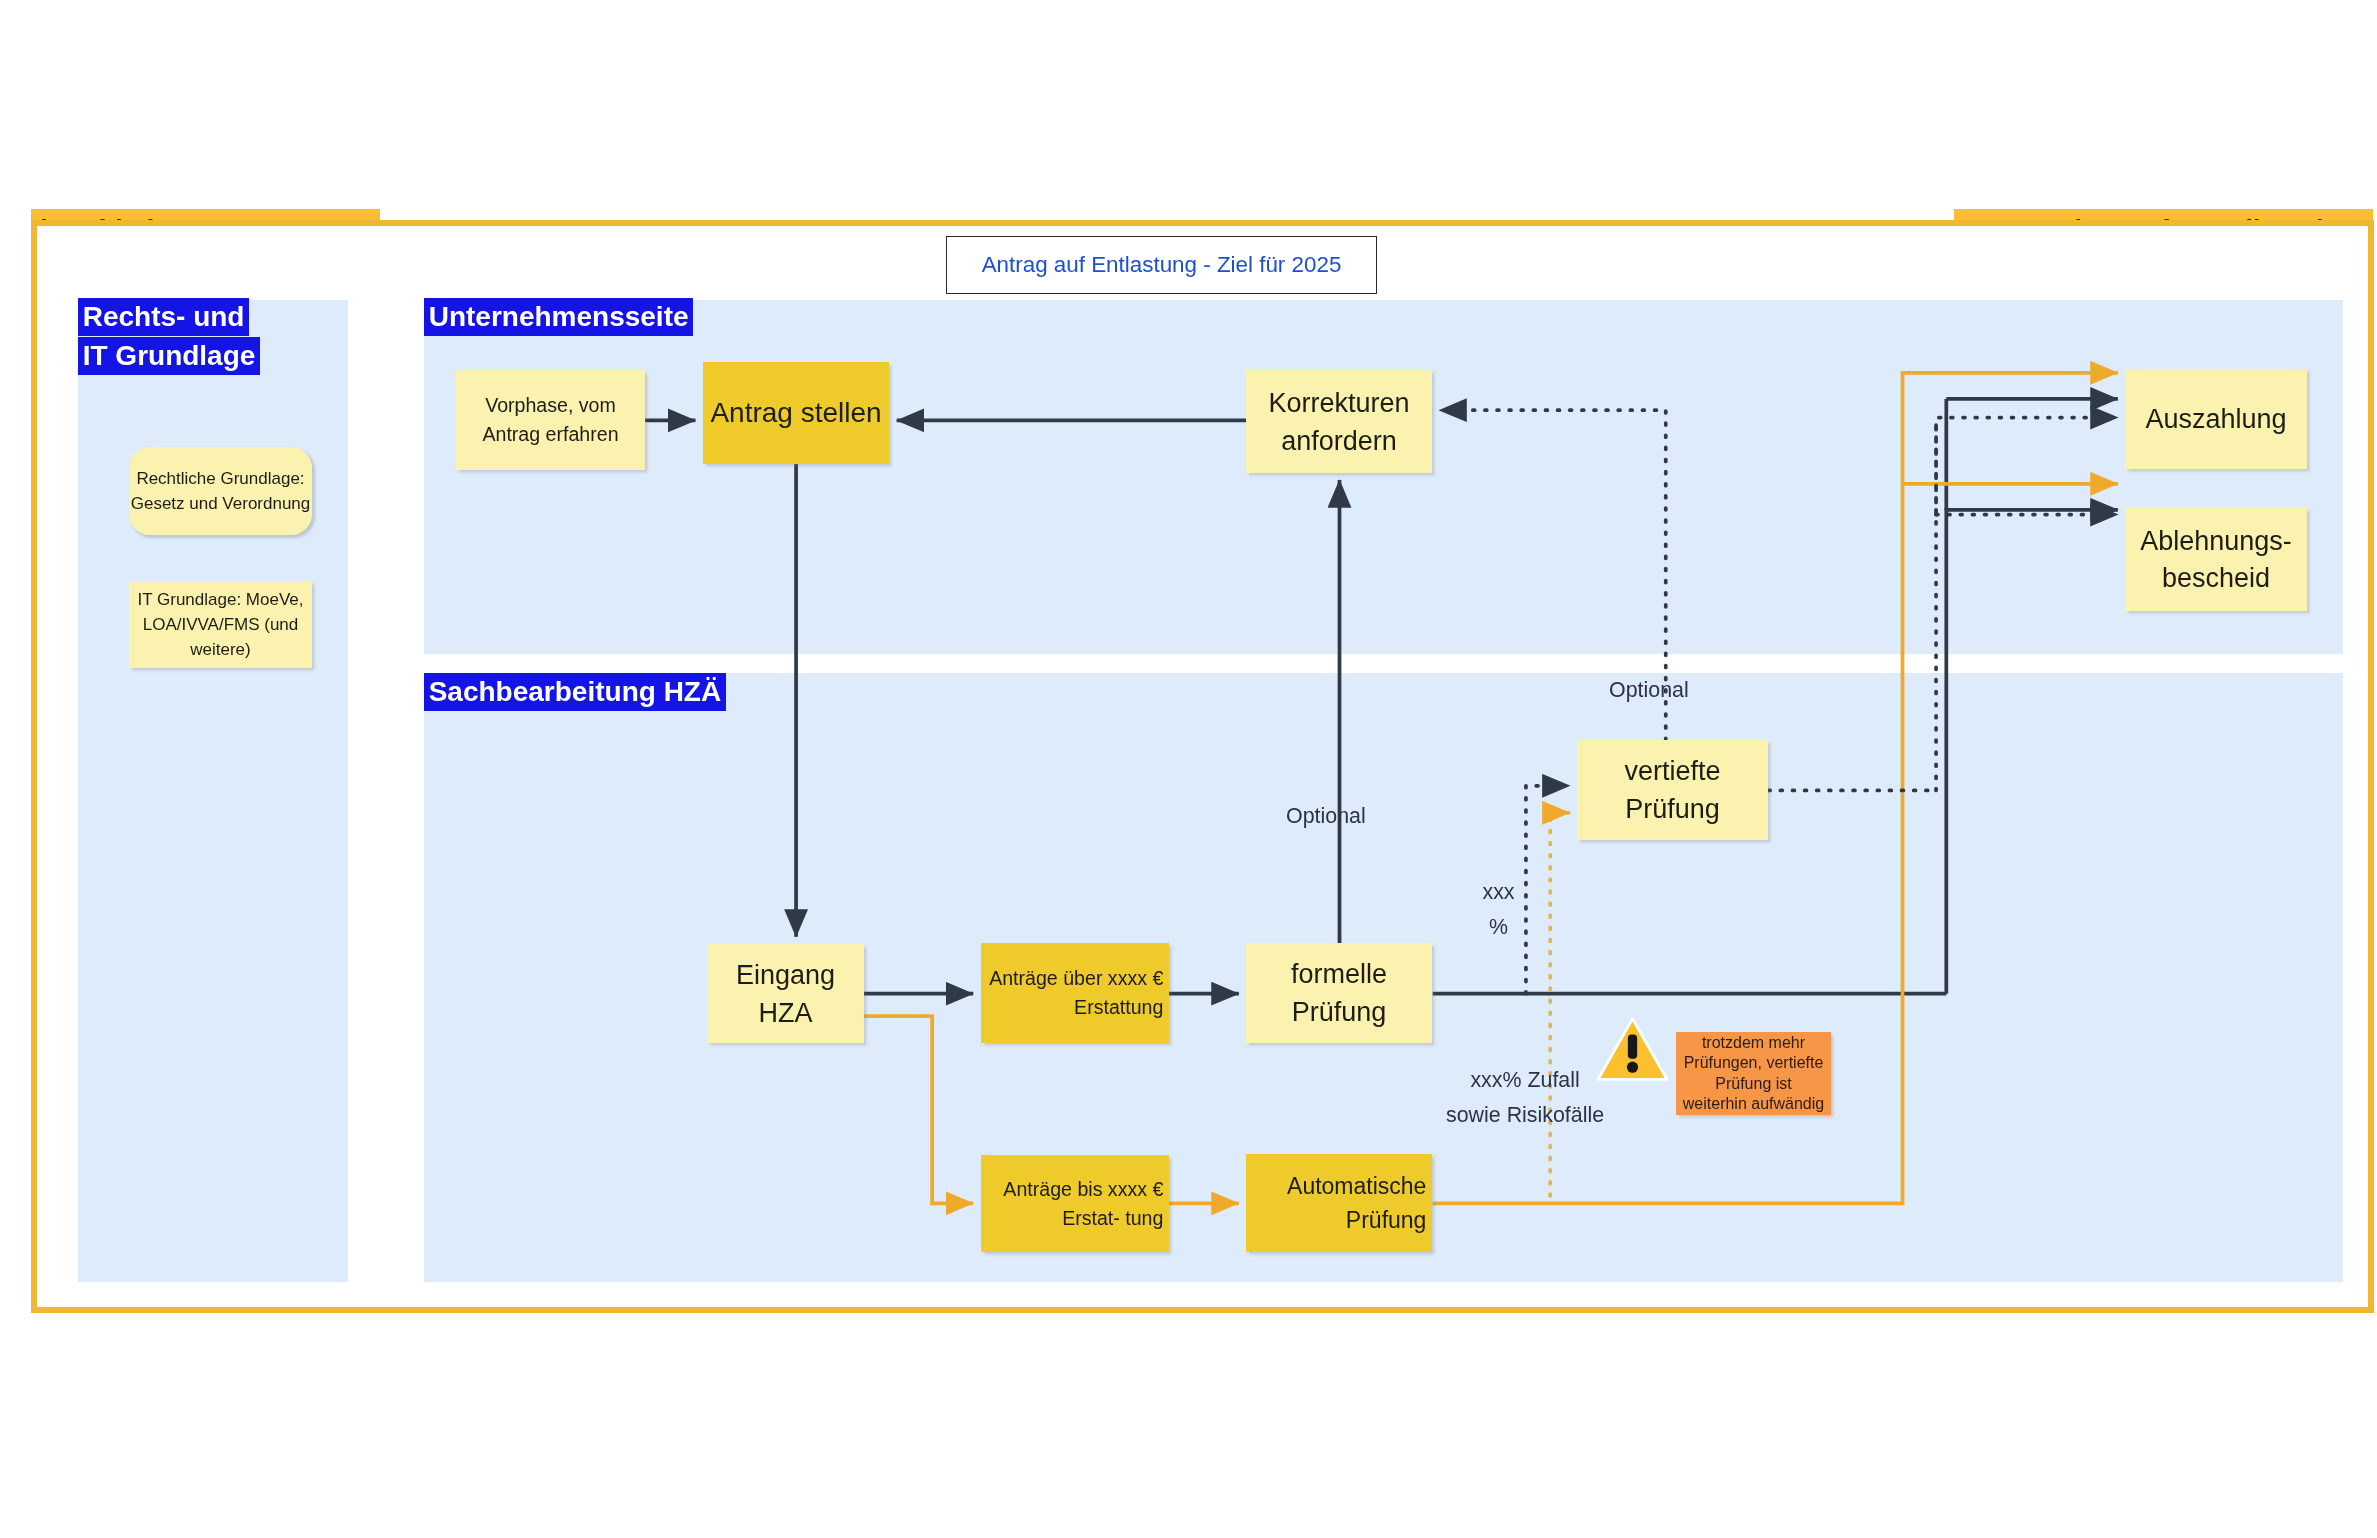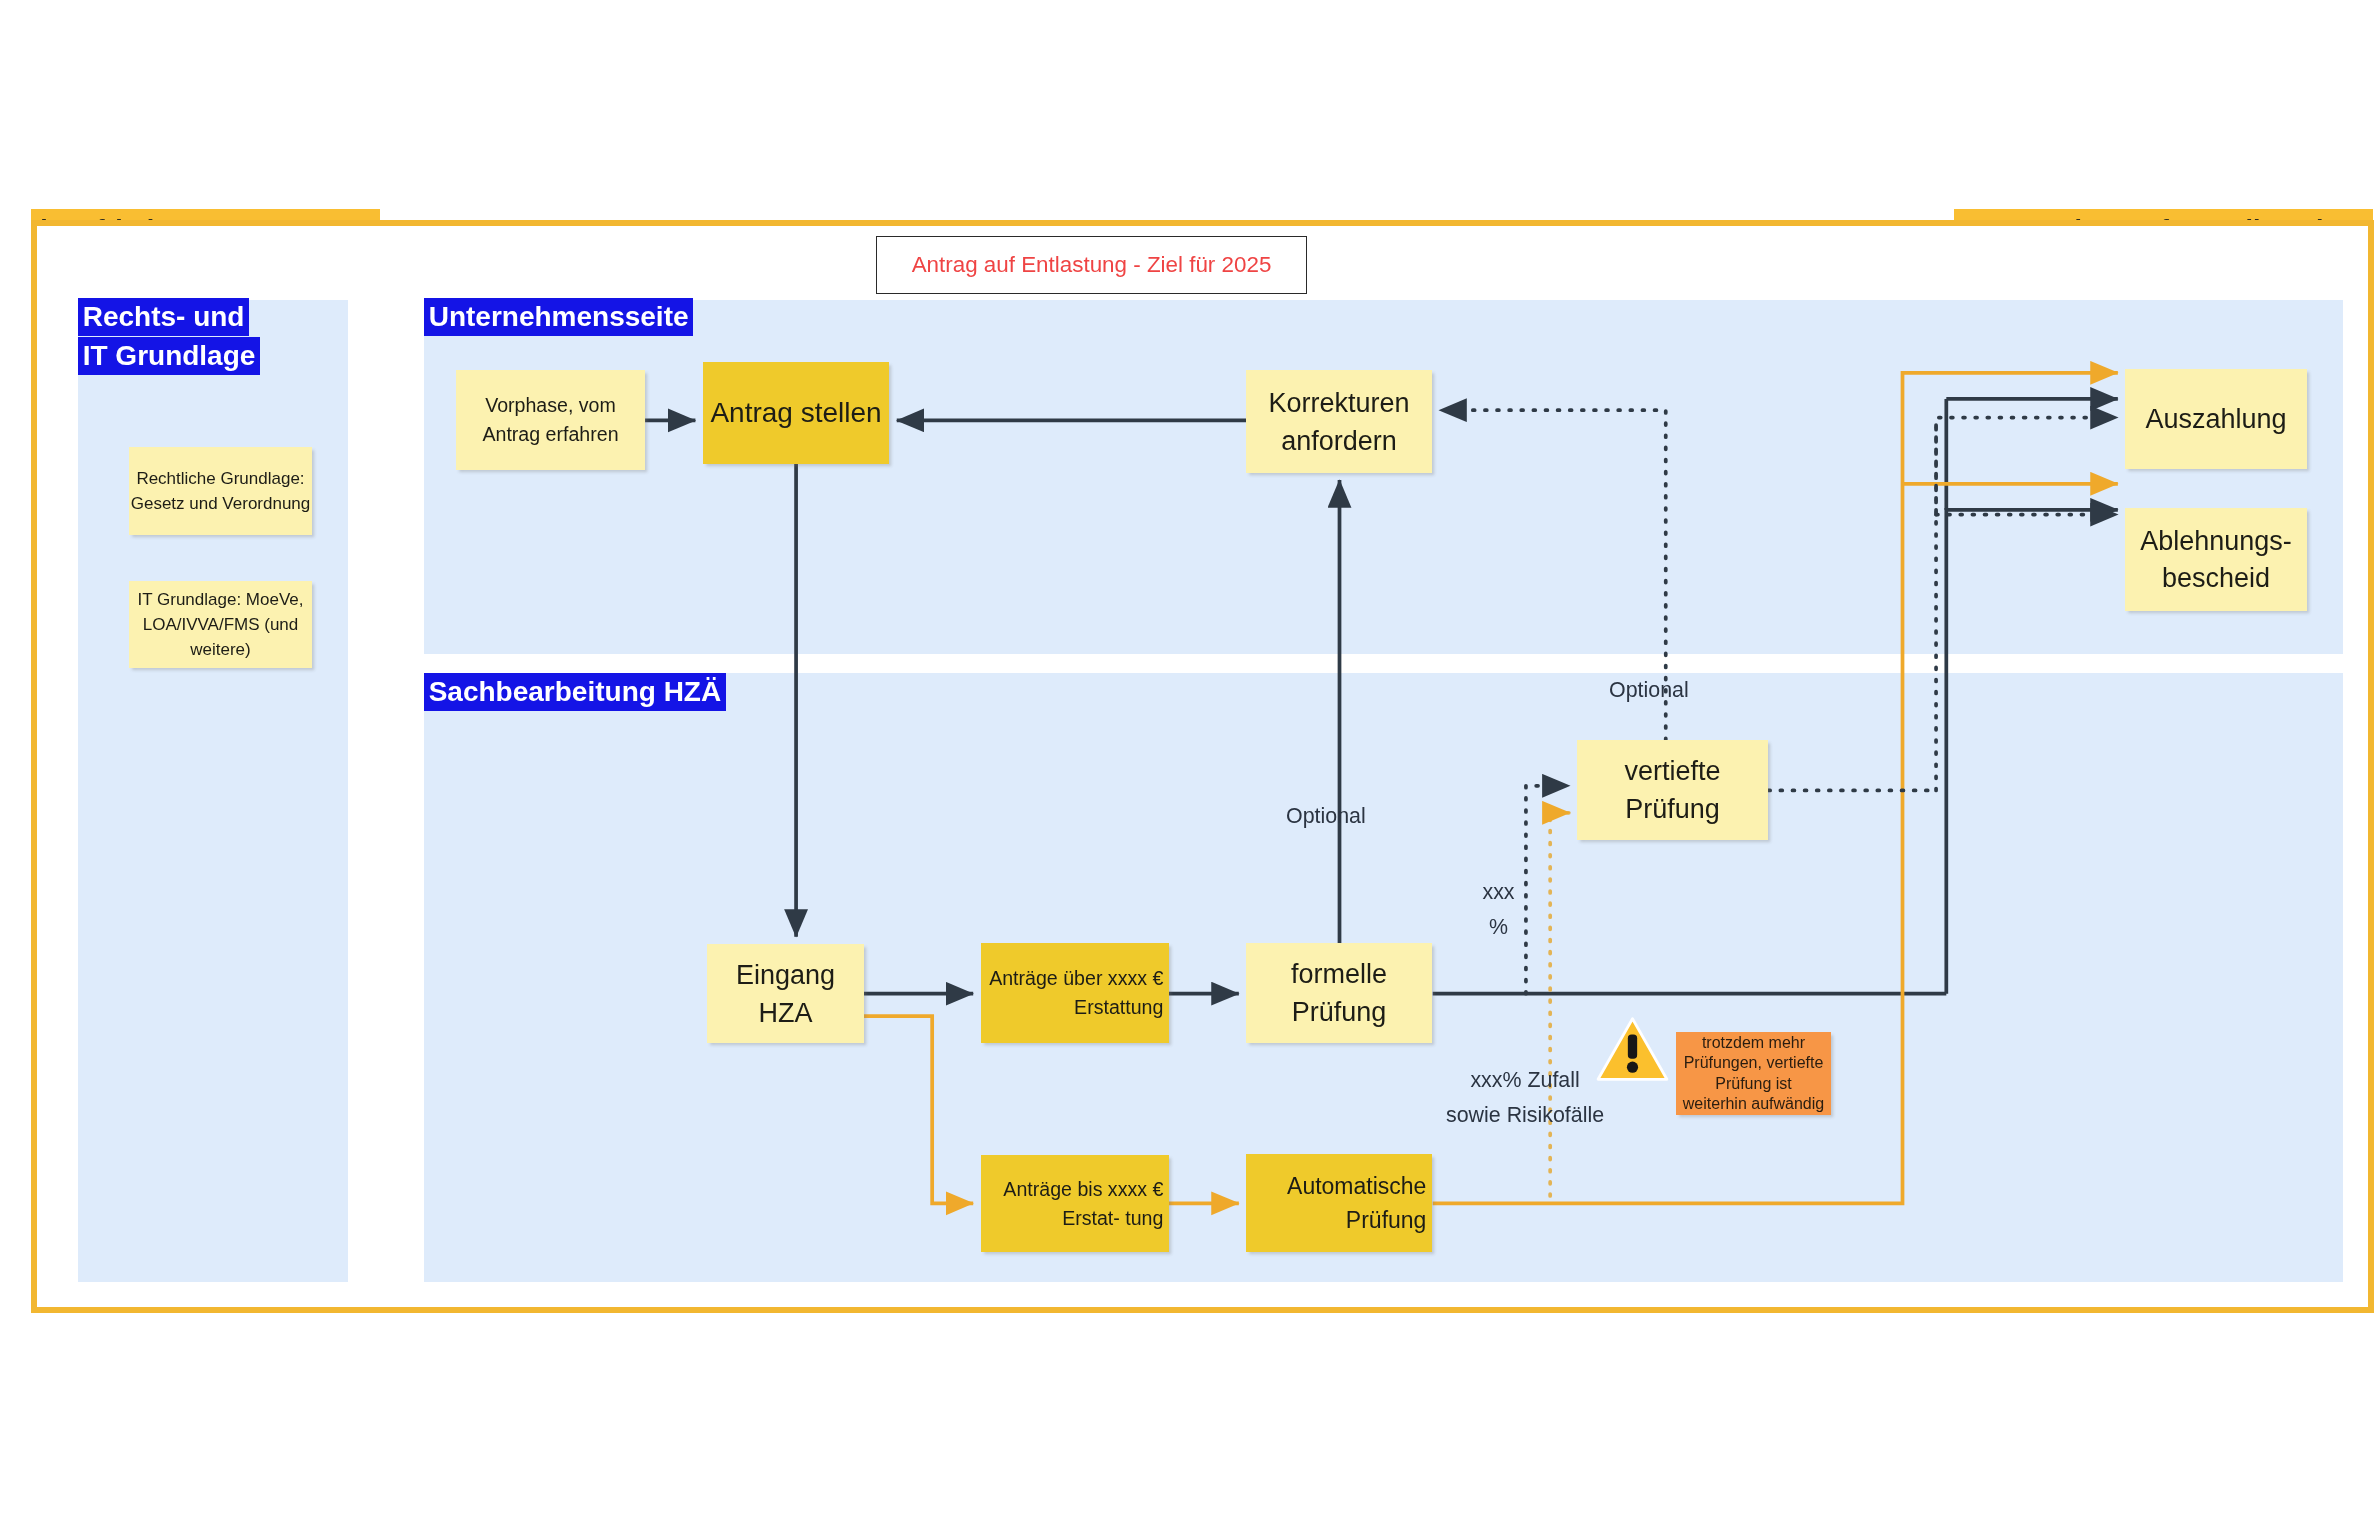--- a/index.html
+++ b/index.html
@@ -10,24 +10,24 @@
   #frame{position:absolute;left:31px;top:220px;width:2343px;height:1093px;
          border:6.5px solid #F2B731;box-sizing:border-box;background:#ffffff;}
 
   
   .hdr{position:absolute;background:#F9BE32;color:#2b2b1e;font-weight:bold;
        font-size:27px;line-height:37px;padding:2.8px 9.3px 4.7px 9.3px;white-space:nowrap;}
   #hdr-left{left:31px;top:209px;}
   #hdr-right{right:3.7px;top:209px;}
 
   
-  #title-box{position:absolute;left:876px;top:236px;width:431px;height:58px;
+  #title-box{position:absolute;left:946px;top:236px;width:431px;height:58px;
              border:1.9px solid #2a2a2a;background:#ffffff;box-sizing:border-box;
              display:flex;align-items:center;justify-content:center;
-             font-size:22.4px;color:#ef4444;}
+             font-size:22.4px;color:#1d4ed8;}
 
   
   .lane{position:absolute;background:#DEEBFB;}
   #lane-left{left:78px;top:300px;width:270px;height:982px;}
   #lane-top{left:424px;top:300px;width:1919px;height:354px;}
   #lane-bottom{left:424px;top:673px;width:1919px;height:609px;}
 
   .lane-title{position:absolute;background:#1414E6;color:#ffffff;font-weight:bold;
               font-size:28px;line-height:38px;padding:0 4.7px;white-space:nowrap;z-index:6;}
   #lt-left{left:78px;top:298px;}
@@ -55,21 +55,21 @@
   #b-formelle{left:1246px;top:943px;width:186px;height:100px;font-size:27px;line-height:38px;}
   #b-bis     {left:981px;top:1155px;width:188px;height:97px;font-size:19.6px;line-height:29px;}
   #b-auto    {left:1246px;top:1154px;width:186px;height:98px;font-size:23px;line-height:34px;}
   #b-warnnote{left:1676px;top:1032px;width:155px;height:83px;font-size:16px;line-height:20.5px;}
 
   
   .note{position:absolute;background:#FCF2B0;color:#1d1d16;box-sizing:border-box;
         display:flex;align-items:center;justify-content:center;text-align:center;
         font-size:17px;line-height:25px;z-index:5;
         box-shadow:2.8px 2.8px 2.8px rgba(120,120,120,.30);}
-  #n-recht{left:129px;top:447px;width:183px;height:88px;}
+  #n-recht{left:129px;top:447px;width:183px;height:88px;border-radius:21px;}
   #n-it   {left:129px;top:581px;width:183px;height:87px;}
 
   
   .lbl{position:absolute;font-size:21.4px;color:#2b3442;z-index:6;white-space:nowrap;}
   .lbl b{font-weight:normal;}
   #l-opt1{left:1286px;top:804px;}
   #l-opt2{left:1609px;top:678px;}
   #l-xxx {left:1475px;top:880px;text-align:center;width:47px;}
   #l-pct {left:1475px;top:915px;text-align:center;width:47px;}
   #l-zufall{left:1446px;top:1063px;text-align:center;line-height:35px;}

